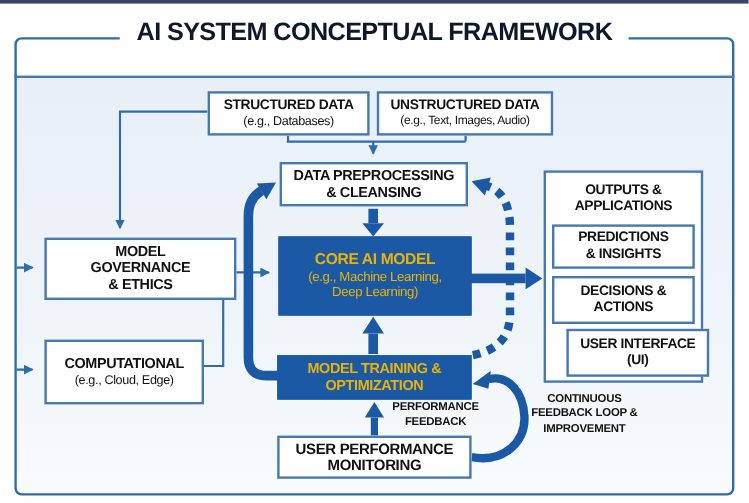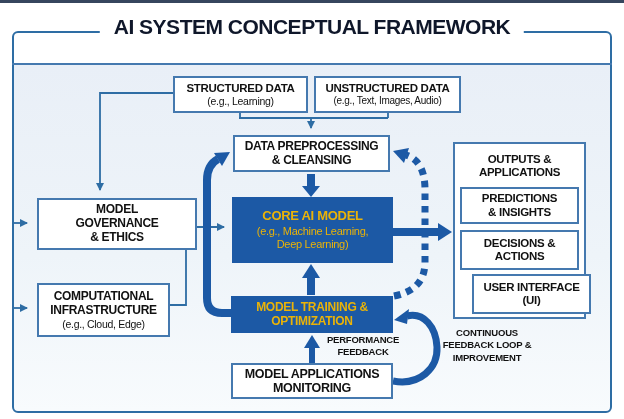--- a/index.html
+++ b/index.html
@@ -102,21 +102,21 @@
       </g>
       <g>
         <path d="M393 381 C420 386 438 368 437 347 C436 327 424 312 407 316" fill="none" stroke="#1c59a5" stroke-width="7"></path>
         <polygon points="394,320 409,309 407,324"></polygon>
       </g>
     </g>
   </svg>
 
   <div class="box b-structured">
     <span class="box__t">STRUCTURED DATA</span>
-    <span class="box__s">(e.g., Learning)</span>
+    <span class="box__s">(e.g., Databases)</span>
   </div>
 
   <div class="box b-preprocessing">
     <span class="box__t">DATA PREPROCESSING</span>
     <span class="box__t">&amp; CLEANSING</span>
   </div>
 
   <div class="box b-unstructured">
     <span class="box__t">UNSTRUCTURED DATA</span>
     <span class="box__s">(e.g., Text, Images, Audio)</span>
@@ -129,31 +129,30 @@
   </div>
 
   <div class="box b-governance">
     <span class="box__t">MODEL</span>
     <span class="box__t">GOVERNANCE</span>
     <span class="box__t">&amp; ETHICS</span>
   </div>
 
   <div class="box b-infrastructure">
     <span class="box__t">COMPUTATIONAL</span>
-    <span class="box__t">INFRASTRUCTURE</span>
     <span class="box__s">(e.g., Cloud, Edge)</span>
   </div>
 
   <div class="box box--fill b-training">
     <span class="box__t">MODEL TRAINING &amp;</span>
     <span class="box__t">OPTIMIZATION</span>
   </div>
 
   <div class="box b-monitoring">
-    <span class="box__t">MODEL APPLICATIONS</span>
+    <span class="box__t">USER PERFORMANCE</span>
     <span class="box__t">MONITORING</span>
   </div>
 
   <div class="box b-outputs">
     <span class="box__t">OUTPUTS &amp;</span>
     <span class="box__t">APPLICATIONS</span>
   </div>
 
   <div class="box b-predictions">
     <span class="box__t">PREDICTIONS</span>

